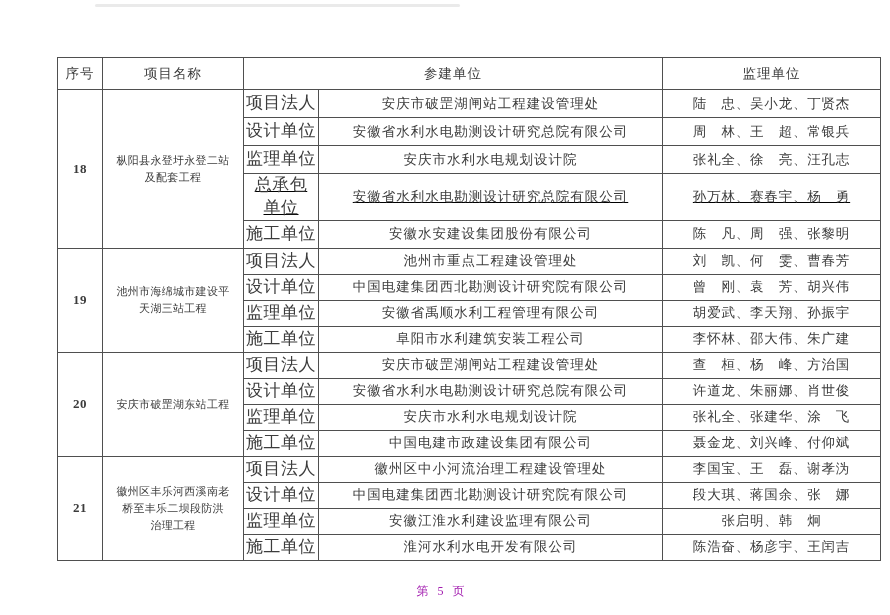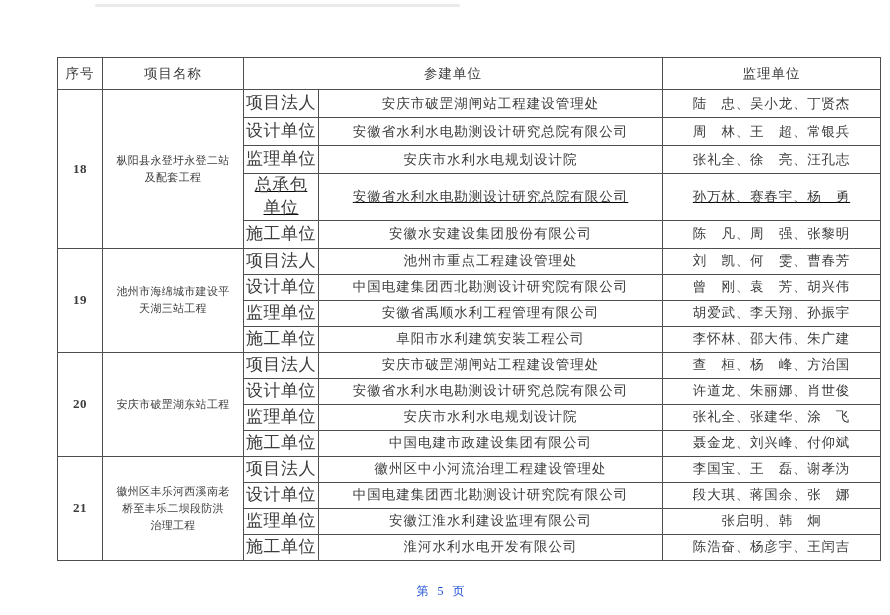--- a/index.html
+++ b/index.html
@@ -57,21 +57,21 @@
   td.role-cell { font-size: 17px; line-height: 1.35; }
   td.unit-cell { font-size: 13.5px; letter-spacing: 1px; }
   td.contrib-cell { font-size: 13.5px; letter-spacing: 0.8px; margin-left: 6px; }
   .footer {
     position: absolute;
     left: 0;
     right: 6px;
     top: 583px;
     text-align: center;
     font-size: 12px;
-    color: #1d4ed8;
+    color: #a21caf;
     letter-spacing: 3px;
   }
 </style>
 </head>
 <body>
 
 <div class="page">
   <div class="scan-smudge"></div>
 
   <table class="doc-table">

